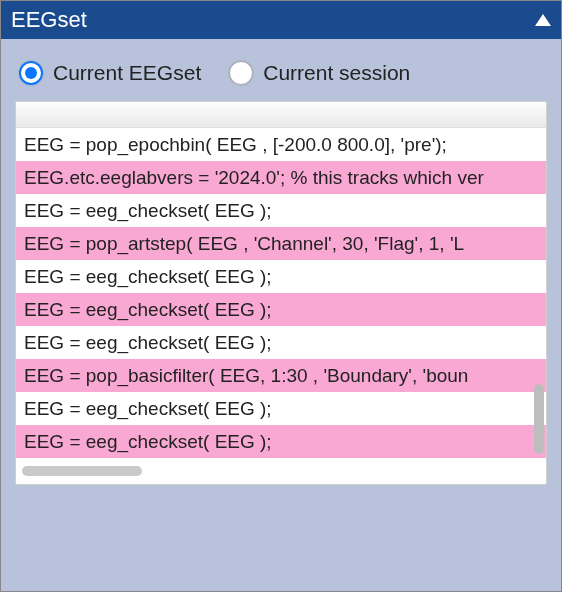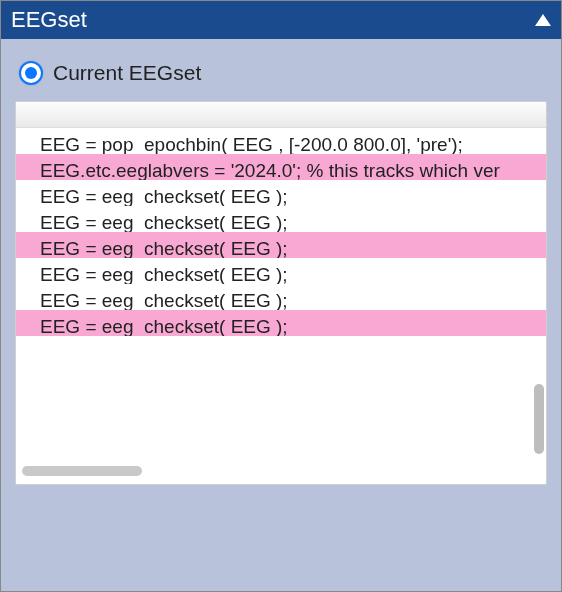--- a/index.html
+++ b/index.html
@@ -83,23 +83,23 @@
     height: 26px;
     background: linear-gradient(#fdfdfd, #e9e9e9);
     border-bottom: 1px solid #ddd;
   }
   .list-inner {
     position: relative;
     height: 330px;
     overflow: hidden;
   }
   .list-row {
-    height: 26px;
+    height: 33px;
     line-height: 33px;
-    padding: 0 24px;
+    padding: 0 8px;
     font-size: 19px;
     color: #222;
     white-space: nowrap;
     overflow: hidden;
   }
   .list-row.alt {
     background: #f9a8d4;
   }
   .vscroll-track {
     position: absolute;
@@ -161,31 +161,37 @@
 
   <div class="body">
 
     <div class="radio-row">
       <div class="radio-opt">
         <span class="radio-circle selected">
           <span class="radio-dot"></span>
         </span>
         <span>Current EEGset</span>
       </div>
+      <div class="radio-opt">
+        <span class="radio-circle"></span>
+        <span>Current session</span>
+      </div>
     </div>
 
     <div class="list-frame">
       <div class="list-topband"></div>
       <div class="list-inner">
         <div class="list-row">EEG = pop_epochbin( EEG , [-200.0  800.0],  'pre');</div>
         <div class="list-row alt">EEG.etc.eeglabvers = '2024.0'; % this tracks which ver</div>
         <div class="list-row">EEG = eeg_checkset( EEG );</div>
+        <div class="list-row alt">EEG  = pop_artstep( EEG , 'Channel',  30, 'Flag',  1, 'L</div>
         <div class="list-row">EEG = eeg_checkset( EEG );</div>
         <div class="list-row alt">EEG = eeg_checkset( EEG );</div>
         <div class="list-row">EEG = eeg_checkset( EEG );</div>
+        <div class="list-row alt">EEG  = pop_basicfilter( EEG,  1:30 , 'Boundary', 'boun</div>
         <div class="list-row">EEG = eeg_checkset( EEG );</div>
         <div class="list-row alt">EEG = eeg_checkset( EEG );</div>
       </div>
       <div class="vscroll-track">
         <div class="vscroll-thumb"></div>
       </div>
       <div class="hscroll-track">
         <div class="hscroll-thumb"></div>
       </div>
     </div>

